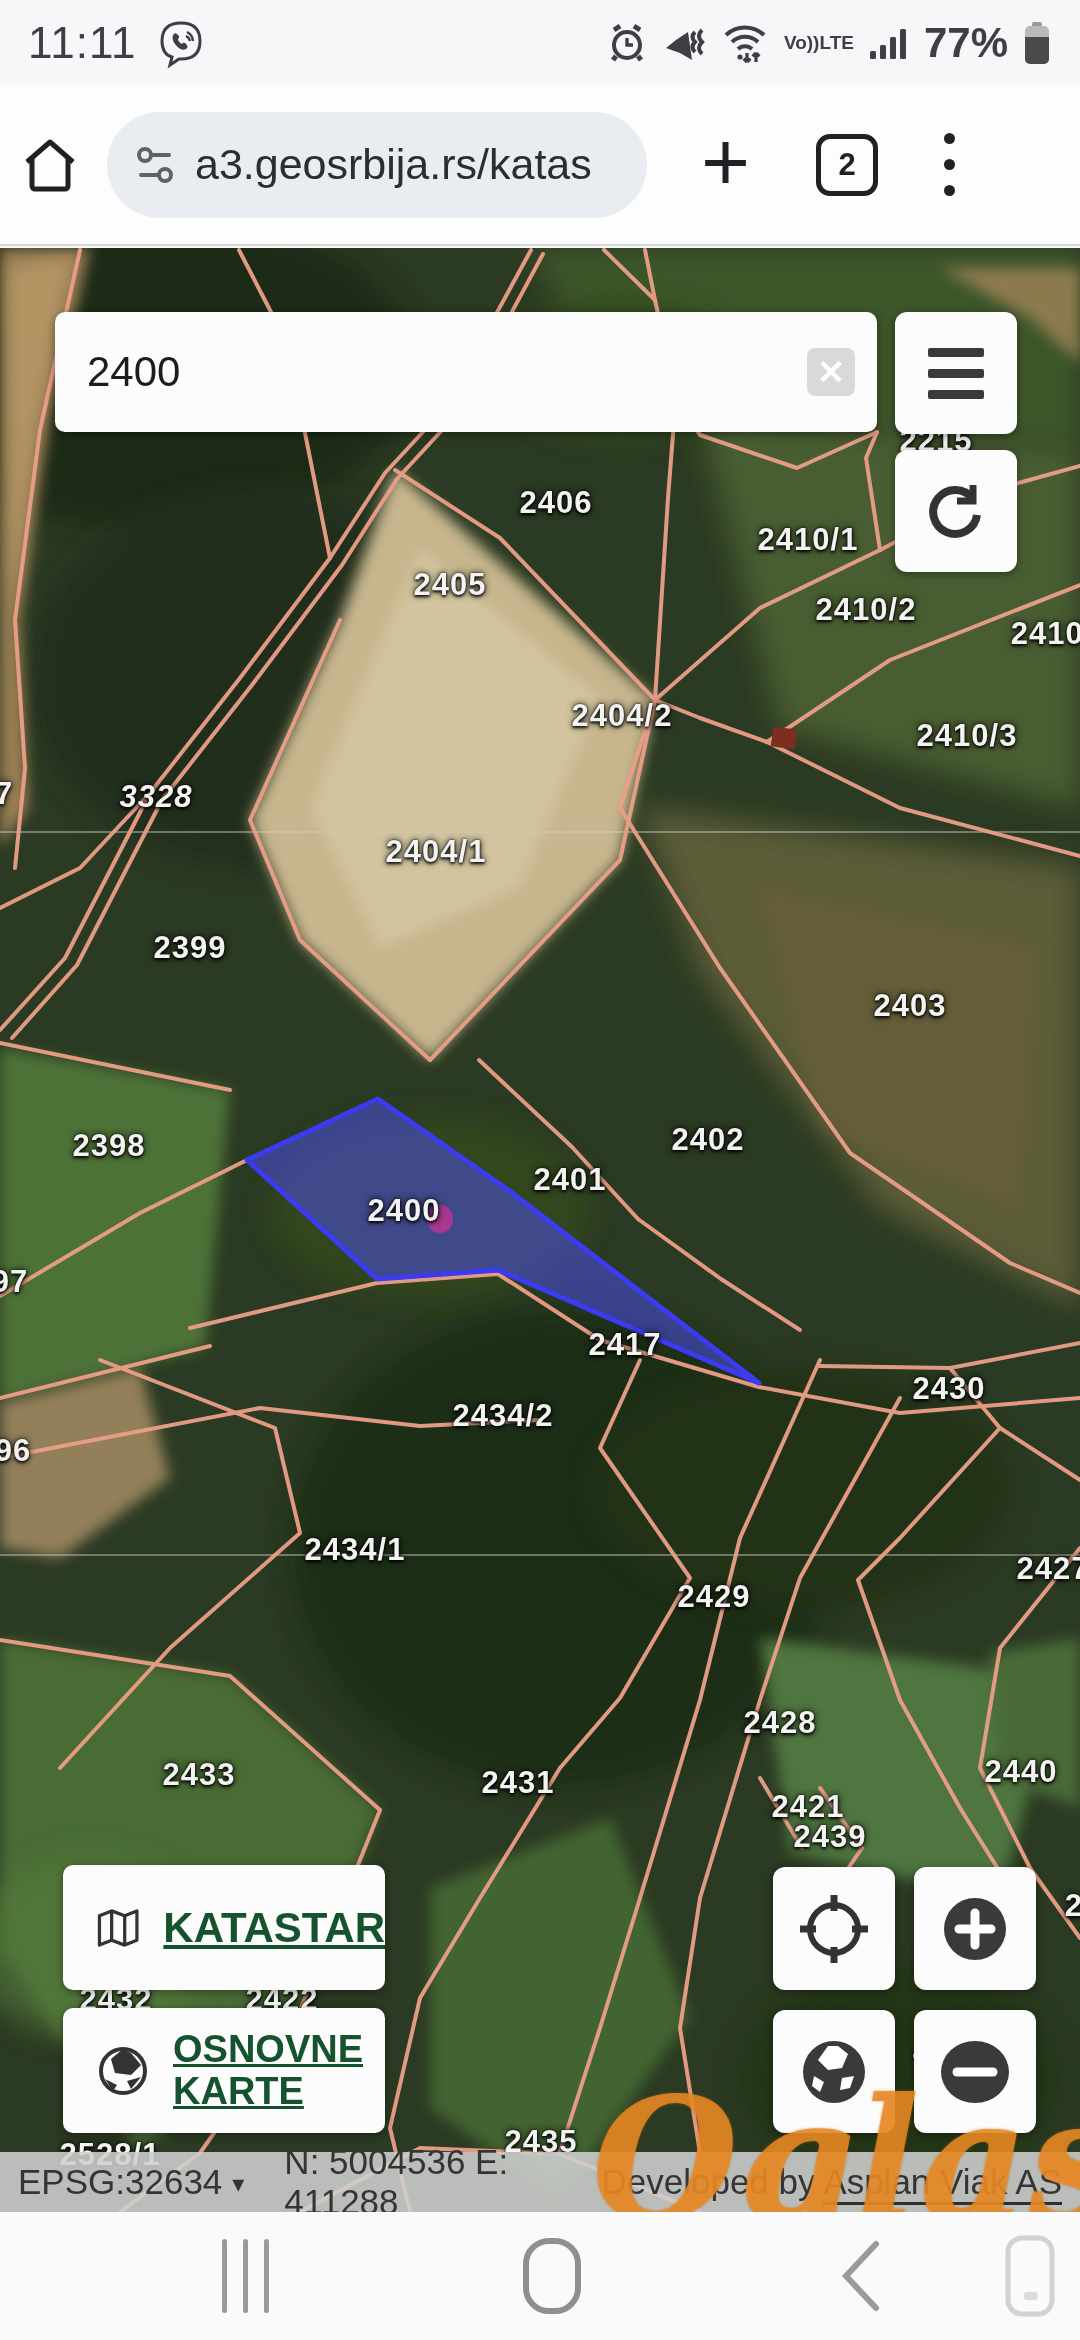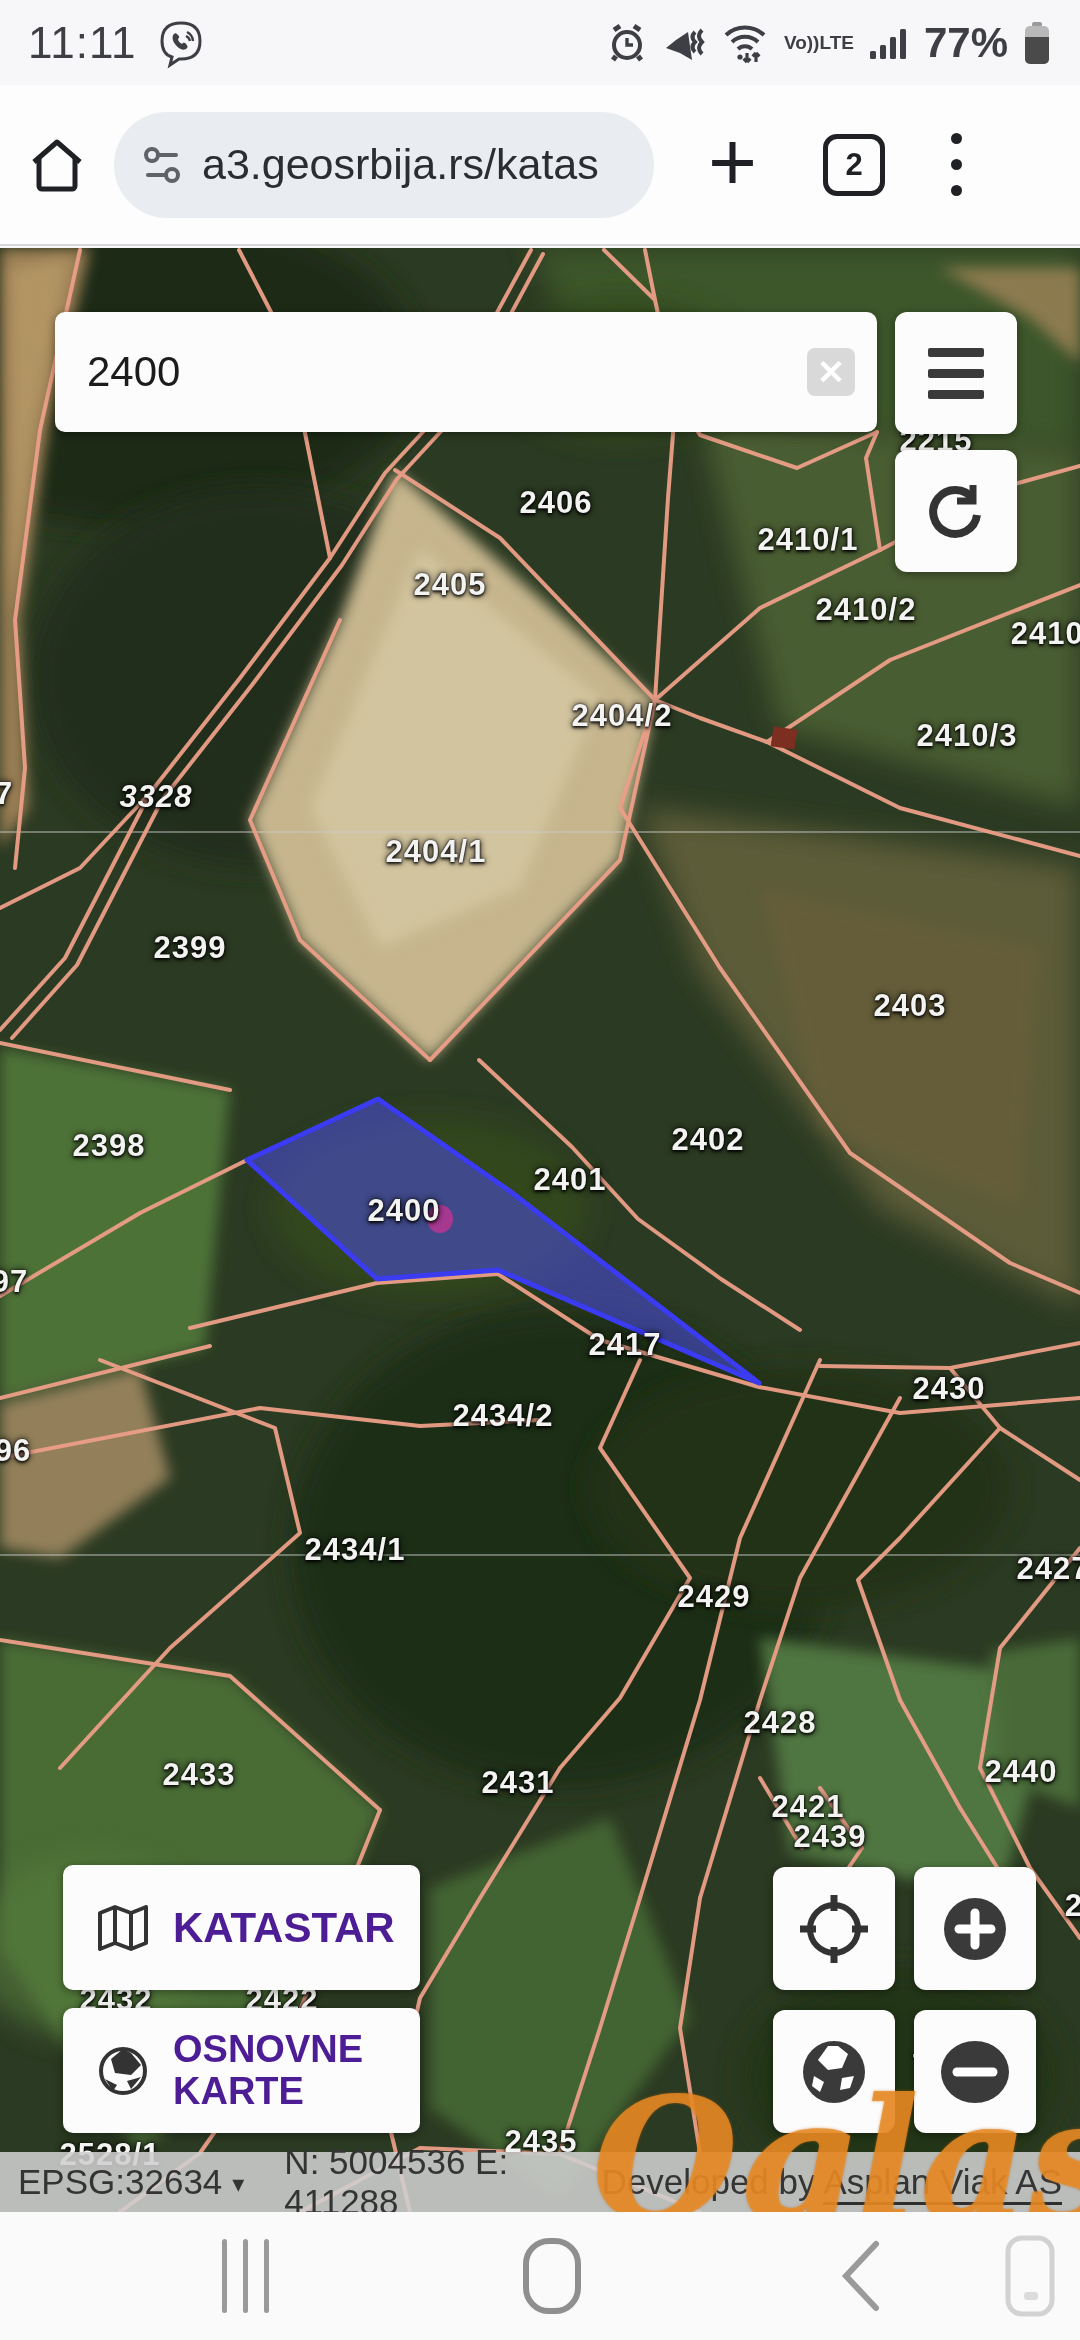--- a/index.html
+++ b/index.html
@@ -8,21 +8,21 @@
   
   .status-bar{position:absolute;top:0;left:0;width:1080px;height:85px;display:flex;align-items:center;padding:0 28px;box-sizing:border-box;color:#3d3f45;background:#f7f7f9;z-index:40;}
   .status-time{font-size:44px;font-weight:400;letter-spacing:1px;}
   .status-left-icons{margin-left:18px;display:flex;align-items:center;}
   .status-spacer{flex:1;}
   .status-right{display:flex;align-items:center;gap:14px;}
   .volte{display:flex;flex-direction:row;line-height:1;font-weight:700;font-size:19px;color:#3d3f45;letter-spacing:0;}
   .batt-pct{font-size:42px;font-weight:700;}
 
   
-  .browser-bar{position:absolute;top:85px;left:0;width:1080px;height:161px;background:#fdfdfe;display:flex;align-items:center;padding:0 26px;box-sizing:border-box;border-bottom:2px solid #d6d8da;z-index:40;}
+  .browser-bar{position:absolute;top:85px;left:0;width:1080px;height:161px;background:#fdfdfe;display:flex;align-items:center;padding:0 19px;box-sizing:border-box;border-bottom:2px solid #d6d8da;z-index:40;}
   .url-pill{margin-left:26px;width:540px;height:106px;border-radius:53px;background:#e9edf1;display:flex;align-items:center;padding:0 26px;box-sizing:border-box;gap:18px;overflow:hidden;}
   .url-text{font-size:43px;color:#2b2d30;white-space:nowrap;overflow:hidden;}
   .plus-icon{margin-left:54px;font-size:84px;font-weight:200;color:#1f2124;line-height:1;transform:translateY(-4px);}
   .tab-box{margin-left:66px;width:52px;height:52px;border:5px solid #1f2124;border-radius:14px;display:flex;align-items:center;justify-content:center;font-size:31px;font-weight:700;color:#1f2124;}
   .kebab{margin-left:66px;display:flex;flex-direction:column;gap:15px;}
   .kebab i{width:11px;height:11px;border-radius:50%;background:#1f2124;}
 
   
   .map{position:absolute;top:248px;left:0;width:1080px;height:1964px;overflow:hidden;background:#2b3a22;}
   .map svg.base{position:absolute;top:0;left:0;}
@@ -30,21 +30,21 @@
 
   .map-widget{position:absolute;background:#fcfcfc;border-radius:10px;box-shadow:0 2px 8px rgba(0,0,0,.4);}
   .search-box{left:55px;top:64px;width:822px;height:120px;display:flex;align-items:center;}
   .search-input{border:none;outline:none;background:transparent;font-family:"Liberation Sans",sans-serif;font-size:42px;color:#1c1c1c;padding:0 0 0 32px;width:690px;}
   .clear-btn{position:absolute;right:22px;top:36px;width:48px;height:48px;border-radius:8px;background:#d9d9d9;display:flex;align-items:center;justify-content:center;color:#fff;font-size:34px;font-weight:700;line-height:1;}
   .sq-btn{width:122px;height:122px;display:flex;align-items:center;justify-content:center;border-radius:12px;}
   .menu-btn{left:895px;top:64px;}
   .refresh-btn{left:895px;top:202px;}
   .burger{display:flex;flex-direction:column;gap:12px;}
   .burger i{display:block;width:56px;height:9px;background:#3a3a3a;border-radius:2px;}
-  .layer-btn{left:63px;top:1617px;width:357px;height:125px;display:flex;align-items:center;padding-left:34px;box-sizing:border-box;gap:24px;color:#4c1d95;}
+  .layer-btn{left:63px;top:1617px;width:322px;height:125px;display:flex;align-items:center;padding-left:34px;box-sizing:border-box;gap:24px;color:#14532d;text-decoration:underline;}
   .layer-btn .lbl{font-size:42px;font-weight:700;letter-spacing:0;}
   .osnovne{top:1760px;}
   .osnovne .lbl{font-size:38px;line-height:1.08;}
   .round-btn{width:122px;height:123px;display:flex;align-items:center;justify-content:center;border-radius:12px;}
   .locate-btn{left:773px;top:1619px;}
   .zoomin-btn{left:914px;top:1619px;}
   .globe-btn{left:773px;top:1762px;}
   .zoomout-btn{left:914px;top:1762px;}
 
   

